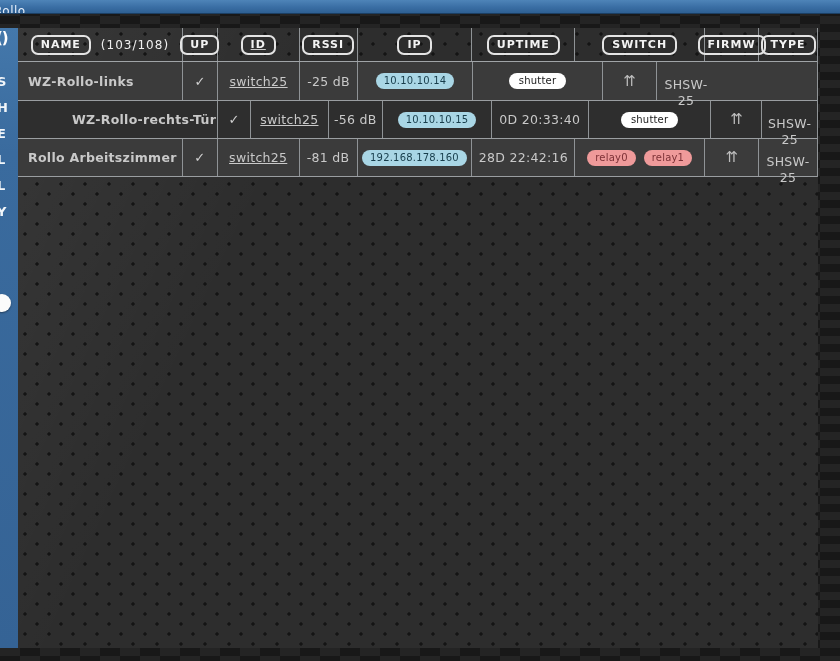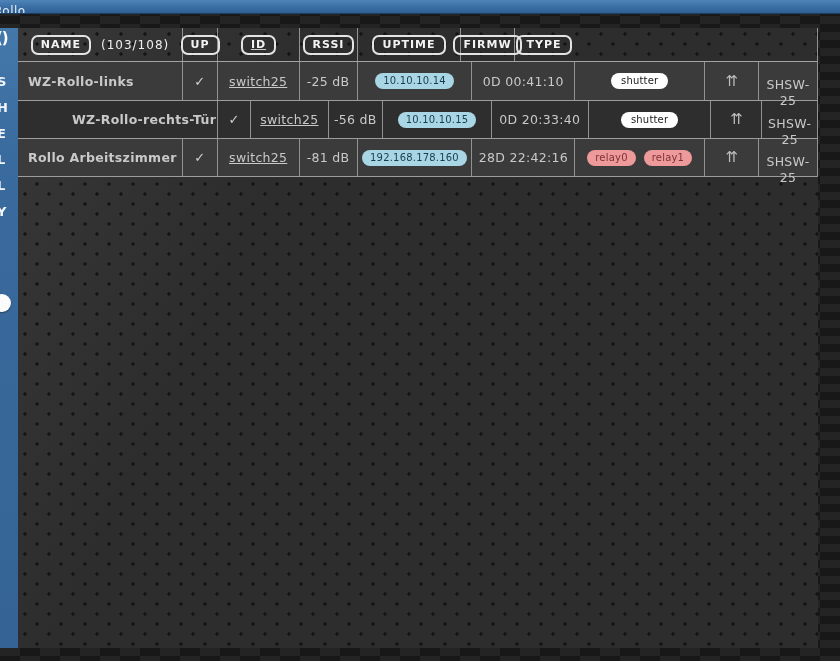--- a/index.html
+++ b/index.html
@@ -130,22 +130,28 @@
       </div>
       <div class="cell c1">
         <span class="hpill">UP</span>
       </div>
       <div class="cell c2">
         <span class="hpill">ID</span>
       </div>
       <div class="cell c3">
         <span class="hpill">RSSI</span>
       </div>
+      <div class="cell c4">
+        <span class="hpill">IP</span>
+      </div>
       <div class="cell c5">
         <span class="hpill">UPTIME</span>
+      </div>
+      <div class="cell c6">
+        <span class="hpill">SWITCH</span>
       </div>
       <div class="cell c7">
         <span class="hpill">FIRMW</span>
       </div>
       <div class="cell c8">
         <span class="hpill">TYPE</span>
       </div>
     </div>
 
     <div class="tbody">
@@ -153,21 +159,20 @@
       <div class="trow odd">
         <div class="cell c0 name">WZ-Rollo-links</div>
         <div class="cell c1">
             <span class="check">✓</span>
           </div>
         <div class="cell c2">switch25</div>
         <div class="cell c3">-25 dB</div>
         <div class="cell c4">
             <span class="badge ip">10.10.10.14</span>
           </div>
-        <div class="cell c5">0D 00:41:10</div>
         <div class="cell c6">
           <span class="badge shutter">shutter</span>
         </div>
         <div class="cell c7">
             <span class="fwicon">⇈</span>
           </div>
         <div class="cell c8">
             <span class="typetxt">SHSW-25</span>
           </div>
       </div>

